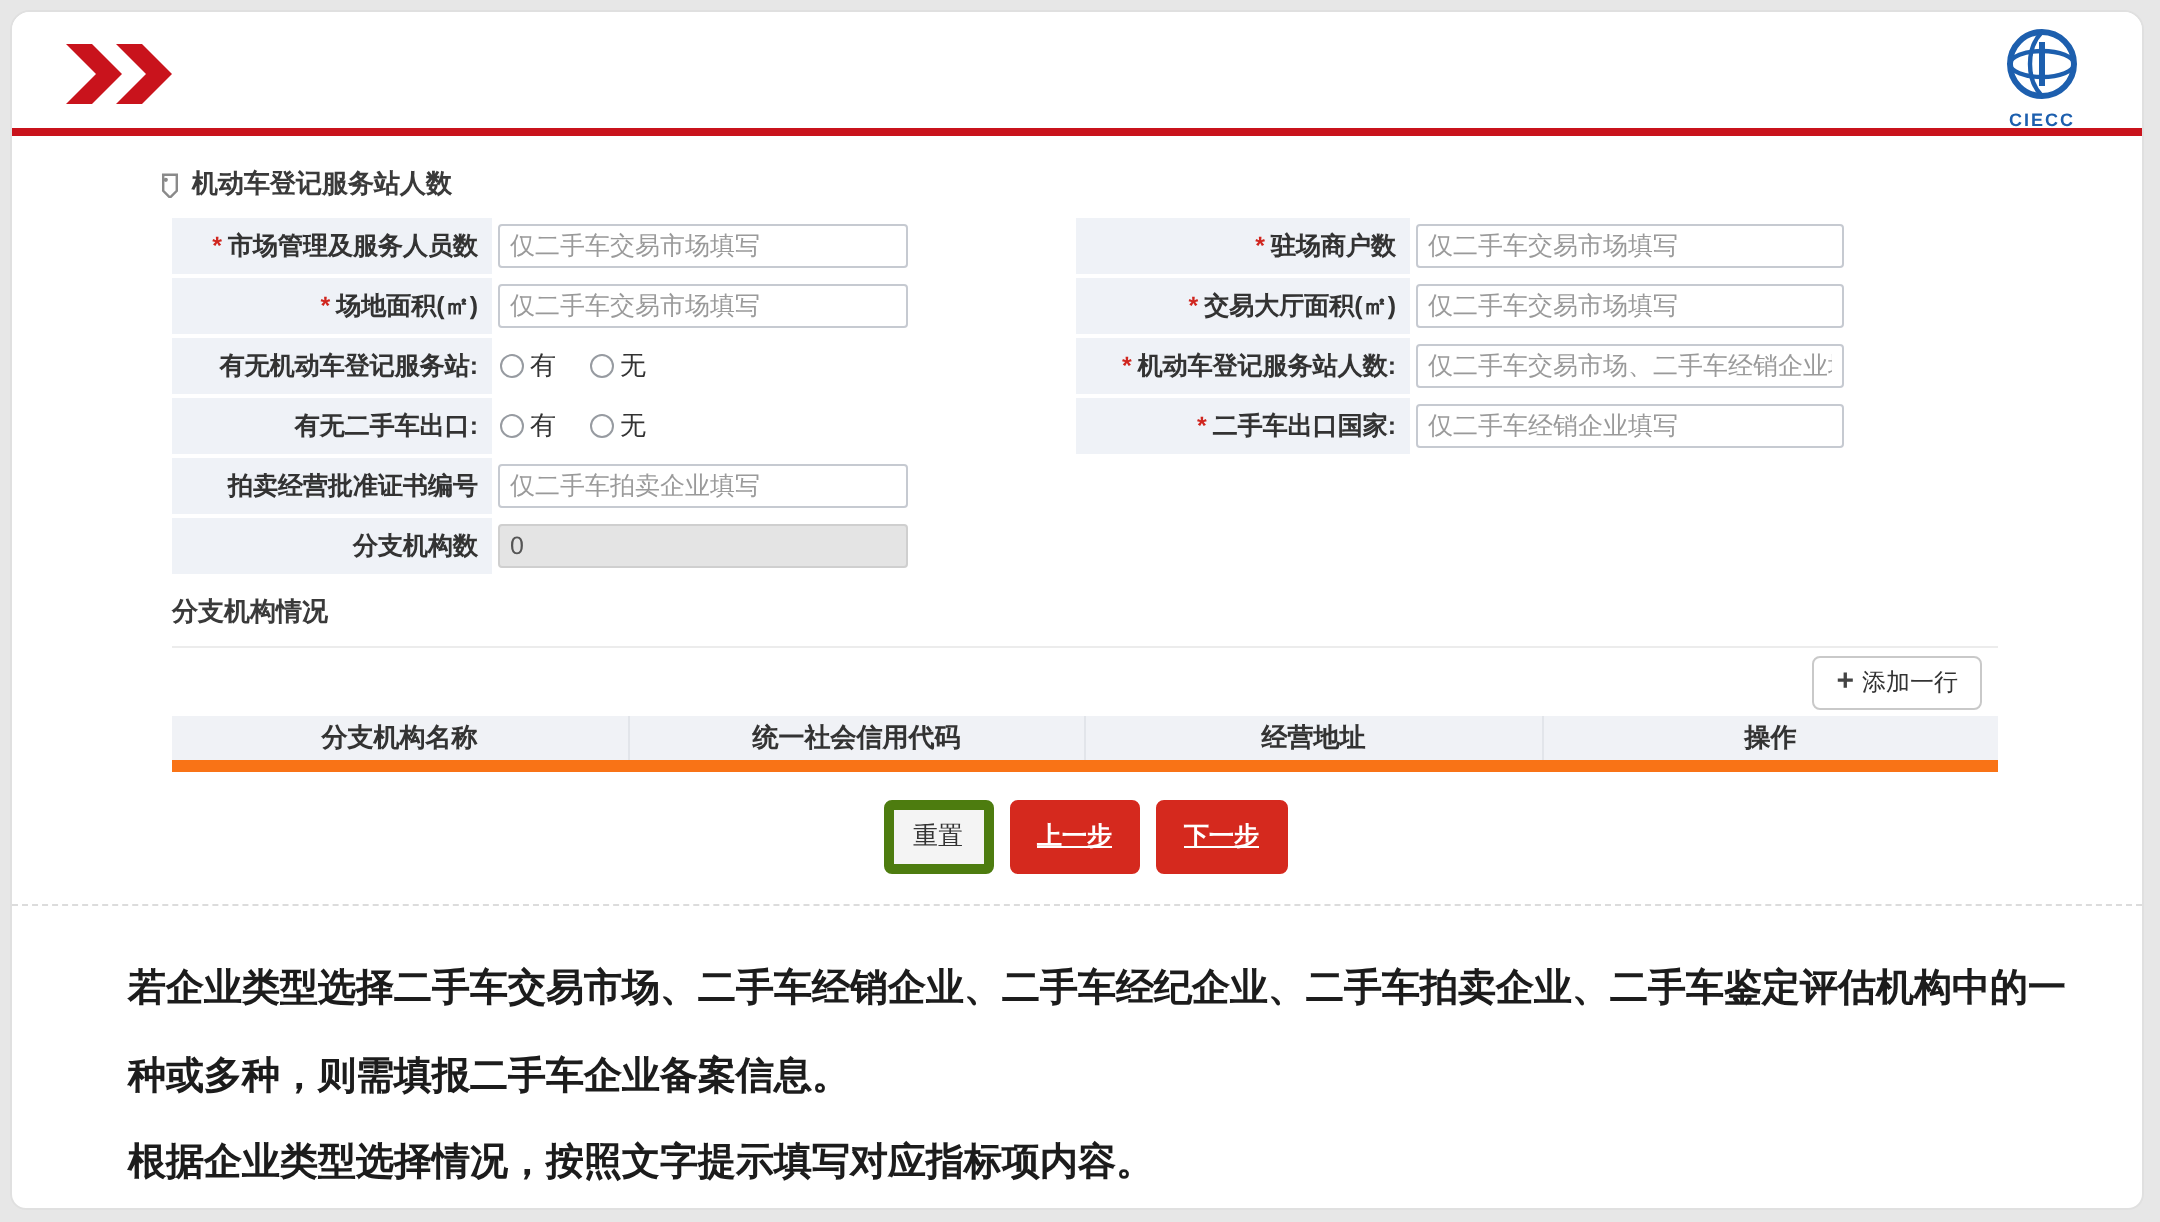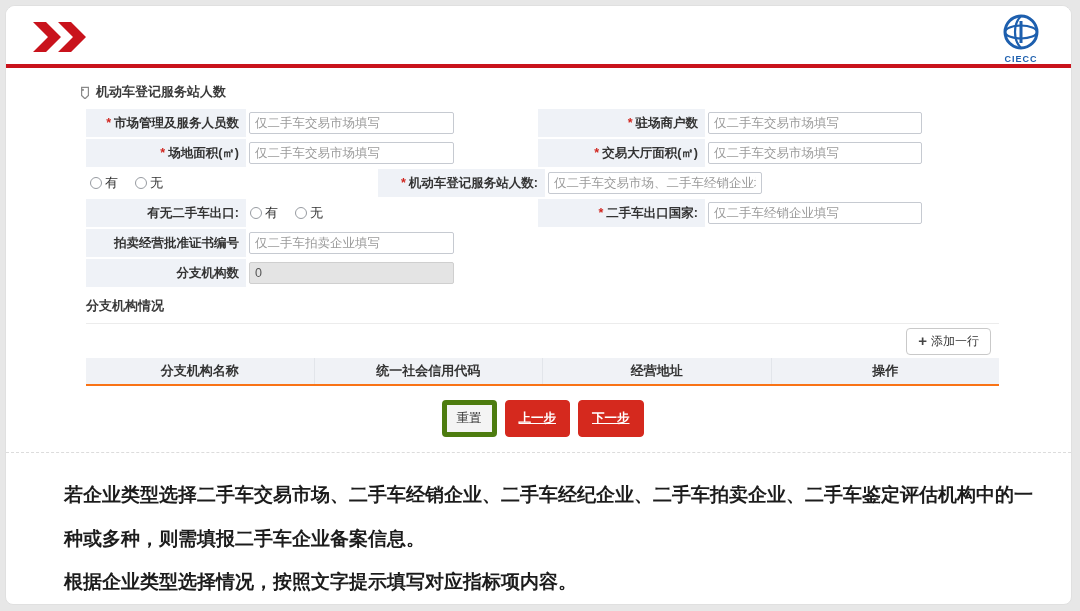--- a/index.html
+++ b/index.html
@@ -30,21 +30,21 @@
   input.txt:disabled, input.txt.disabled { background:#e4e4e4; border-color:#cfcfcf; color:#555; }
   .radio-group { display:flex; align-items:center; gap:17px; margin-left:4px; }
   .radio-opt { display:flex; align-items:center; gap:3px; cursor:pointer; }
   .radio-circle { width:12px; height:12px; border:1px solid #979ba1; border-radius:50%; background:#fff; display:inline-block; }
   .radio-text { font-size:13px; color:#333; }
   
   .branch-title { font-size:13px; font-weight:bold; color:#3a3a3a; margin-top:10px; padding-bottom:8px; border-bottom:1px solid #ececec; }
   .addrow-bar { height:34px; display:flex; align-items:center; justify-content:flex-end; padding-right:8px; }
   .add-btn { display:flex; align-items:center; gap:4px; border:1px solid #c9c9c9; border-radius:4px; background:#fff; padding:4px 11px; font-size:12px; color:#333; cursor:pointer; }
   .plus { font-size:15px; font-weight:bold; line-height:10px; color:#444; }
-  .tbl-head { display:flex; height:28px; background:#f0f2f6; border-bottom:2px solid #f97316; }
+  .tbl-head { display:flex; height:28px; background:#f0f2f6; border-bottom:6px solid #f97316; }
   .tbl-head .th { flex:1; display:flex; align-items:center; justify-content:center; font-size:13px; font-weight:bold; color:#333; border-right:1px solid #e2e5ea; }
   .tbl-head .th:last-child { border-right:none; }
   
   .btn-bar { display:flex; justify-content:center; gap:8px; margin-top:14px; }
   .btn { border-radius:4px; font-size:12.5px; cursor:pointer; font-family:"Liberation Sans",sans-serif; }
   .btn-plain { background:#f4f4f4; border:5px solid #4d7c0f; color:#333; padding:5px 10px; }
   .btn-red { background:#d5291e; border:1px solid #d5291e; color:#fff; padding:5px 13px; font-weight:bold;text-decoration:underline; }
   
   .divider { border-top:1px dashed #dcdcdc; margin-top:15px; }
   .notes { padding:20px 30px 0 58px; }
@@ -111,20 +111,23 @@
       <div class="lbl r">
           <span class="req">*</span>
           <span>交易大厅面积(㎡)</span>
         </div>
       <div class="val r">
           <input class="txt" type="text" placeholder="仅二手车交易市场填写" style="">
         </div>
     </div>
 
     <div class="form-row">
+      <div class="lbl">
+          <span>有无机动车登记服务站:</span>
+        </div>
       <div class="val">
         <div class="radio-group">
           <span class="radio-opt">
               <span class="radio-circle"></span>
               <span class="radio-text">有</span>
             </span>
           <span class="radio-opt">
               <span class="radio-circle"></span>
               <span class="radio-text">无</span>
             </span>

